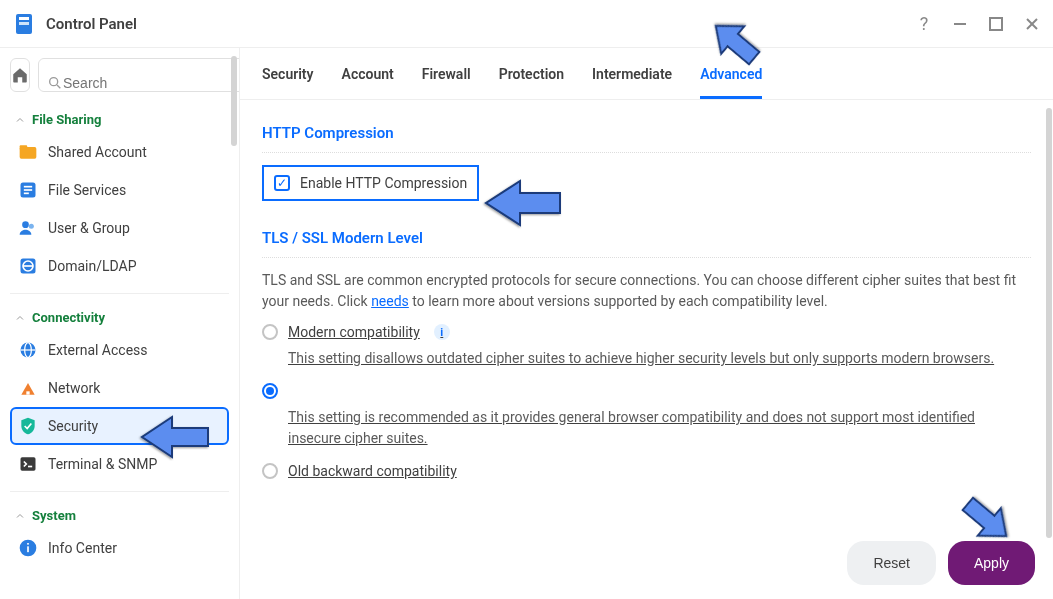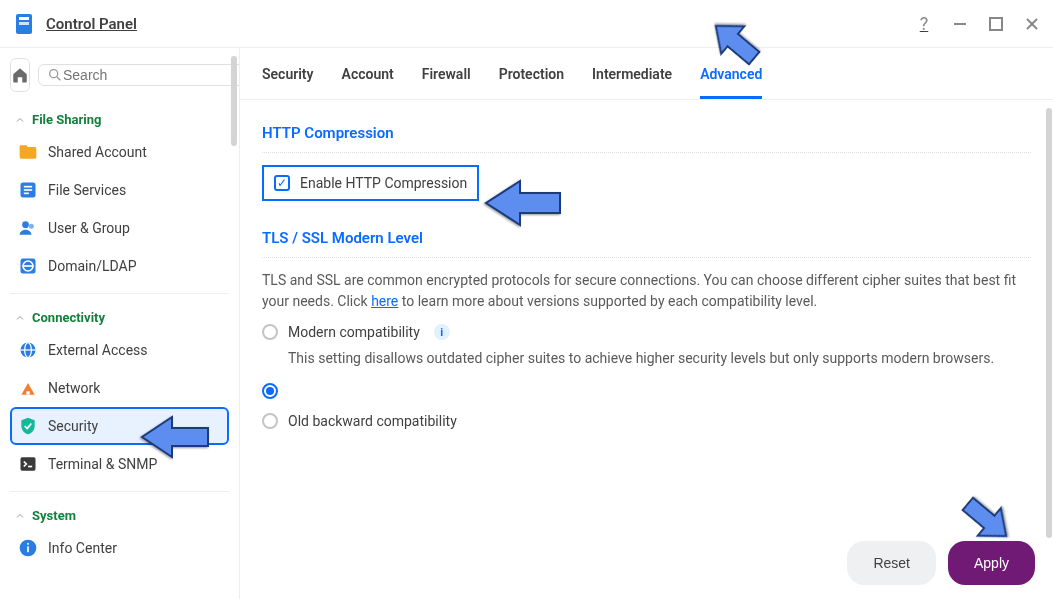--- a/index.html
+++ b/index.html
@@ -1,43 +1,43 @@
 <!DOCTYPE html>
 <html><head>
 <meta charset="utf-8">
 <style>
 * { box-sizing: border-box; margin: 0; padding: 0; }
 body { font-family: -apple-system, BlinkMacSystemFont, "Segoe UI", Roboto, sans-serif; font-size: 14px; color: #404040; background: #fff; width: 1053px; height: 599px; overflow: hidden; position: relative; }
 .window { display: flex; flex-direction: column; height: 100%; }
-.titlebar { display: flex; align-items: center; height: 48px; padding: 0 12px; border-bottom: 1px solid #eee; text-decoration: underline; }
+.titlebar { display: flex; align-items: center; height: 48px; padding: 0 12px; border-bottom: 1px solid #eee; }
 .titlebar .app-icon { width: 24px; height: 24px; margin-right: 10px; }
 .titlebar .title { font-weight: 600; font-size: 15px; color: #404040; flex: 1; }
 .titlebar .win-controls { display: flex; align-items: center; gap: 18px; color: #888; font-size: 18px; }
 .titlebar .win-controls span { cursor: pointer; display: inline-flex; align-items: center; justify-content: center; width: 18px; height: 18px; }
 .body { display: flex; flex: 1; overflow: hidden; }
 .sidebar { width: 240px; border-right: 1px solid #eee; padding: 10px 10px 10px 10px; overflow-y: auto; position: relative; }
 .search-row { display: flex; align-items: center; gap: 8px; margin-bottom: 12px; }
 .home-btn { width: 34px; height: 34px; border: 1px solid #e0e0e0; border-radius: 6px; display: flex; align-items: center; justify-content: center; background: #fff; cursor: pointer; }
-.search-box { flex: 1; display: flex; align-items: center; border: 1px solid #e0e0e0; border-radius: 6px; height: 22px; padding: 0 8px; color: #888; }
+.search-box { flex: 1; display: flex; align-items: flex-end; border: 1px solid #e0e0e0; border-radius: 6px; height: 34px; padding: 0 8px; color: #888; }
 .search-box input { border: none; outline: none; flex: 1; font-size: 14px; color: #404040; }
 .section-hdr { display: flex; align-items: center; gap: 6px; color: #15803d; font-size: 13px; font-weight: 700; padding: 8px 4px 6px; cursor: pointer; }
 .side-item { display: flex; align-items: center; gap: 10px; padding: 9px 8px; border-radius: 6px; cursor: pointer; color: #404040; }
 .side-item.active { border: 2px solid #0a6cff; background: #e8f2ff; padding: 7px 6px; }
 .side-icon { width: 20px; height: 20px; display: inline-flex; align-items: center; justify-content: center; }
 hr.sep { border: none; border-top: 1px solid #eee; margin: 8px 0; }
 .main { flex: 1; display: flex; flex-direction: column; overflow: hidden; position: relative; }
 .tabs { display: flex; gap: 28px; padding: 18px 22px 0; border-bottom: 1px solid #eee; color: #404040; font-weight: 600; font-size: 14px; position: relative; }
 .tab { padding-bottom: 14px; cursor: pointer; border-bottom: 3px solid transparent; }
 .tab.active { color: #0a6cff; border-bottom-color: #0a6cff; }
 .content { flex: 1; overflow-y: auto; padding: 18px 22px 70px; }
 .sec-title { color: #0a6cff; font-weight: 600; font-size: 15px; padding: 6px 0 10px; border-bottom: 1px dotted #ddd; margin-bottom: 12px; }
 .desc { color: #5a5a5a; margin-bottom: 12px; line-height: 1.5; }
 .chkrow { display: inline-flex; align-items: center; gap: 10px; padding: 8px 10px; border: 2px solid #0a6cff; cursor: pointer; }
 .chk { width: 16px; height: 16px; border: 2px solid #0a6cff; border-radius: 3px; display: inline-flex; align-items: center; justify-content: center; color: #0a6cff; font-size: 12px; }
-.radio-item { margin-bottom: 14px; }
+.radio-item { margin-bottom: 14px; text-decoration: underline; }
 .radio-head { display: flex; align-items: center; gap: 10px; cursor: pointer; }
 .radio { width: 16px; height: 16px; border-radius: 50%; border: 2px solid #c4c4c4; display: inline-block; position: relative; }
 .radio.checked { border-color: #0a6cff; }
 .radio.checked::after { content: ""; position: absolute; width: 8px; height: 8px; background: #0a6cff; border-radius: 50%; top: 2px; left: 2px; }
 .radio-desc { margin: 8px 0 0 26px; color: #5a5a5a; line-height: 1.5; }
 .info-i { display: inline-flex; width: 16px; height: 16px; border-radius: 50%; background: #e2f0ff; color: #0a6cff; align-items: center; justify-content: center; font-size: 11px; font-weight: 700; margin-left: 4px; }
 a.inline { color: #0a6cff; text-decoration: underline; cursor: pointer; }
 .footer { position: absolute; right: 18px; bottom: 14px; display: flex; gap: 12px; }
 .btn { height: 44px; padding: 0 26px; border-radius: 17px; border: none; font-size: 14px; cursor: pointer; }
 .btn.reset { background: #eef0f2; color: #404040; }
@@ -224,36 +224,37 @@
         <div class="sec-title">HTTP Compression</div>
         <div class="chkrow">
           <span class="chk">✓</span>
           <span>Enable HTTP Compression</span>
         </div>
 
         <div style="height:22px"></div>
 
         <div class="sec-title">TLS / SSL Modern Level</div>
         <div class="desc">
-          <span>TLS and SSL are common encrypted protocols for secure connections. You can choose different cipher suites that best fit your needs. Click </span><a class="inline">here</a><span> to learn more about versions supported by each compatibility level.</span>
+          <span>TLS and SSL are common encrypted protocols for secure connections. You can choose different cipher suites that best fit your needs. Click </span><a class="inline">needs</a><span> to learn more about versions supported by each compatibility level.</span>
         </div>
 
         <div id="tls-options">
             <div class="radio-item">
               <div class="radio-head">
                 <span class="radio"></span>
                 <span>Modern compatibility</span>
                 <span class="info-i">i</span>
               </div>
               <div class="radio-desc">This setting disallows outdated cipher suites to achieve higher security levels but only supports modern browsers.</div>
             </div>
             <div class="radio-item">
               <div class="radio-head">
                 <span class="radio checked"></span>
               </div>
+              <div class="radio-desc">This setting is recommended as it provides general browser compatibility and does not support most identified insecure cipher suites.</div>
             </div>
             <div class="radio-item">
               <div class="radio-head">
                 <span class="radio"></span>
                 <span>Old backward compatibility</span>
               </div>
             </div>
           </div>
       </div>
 

